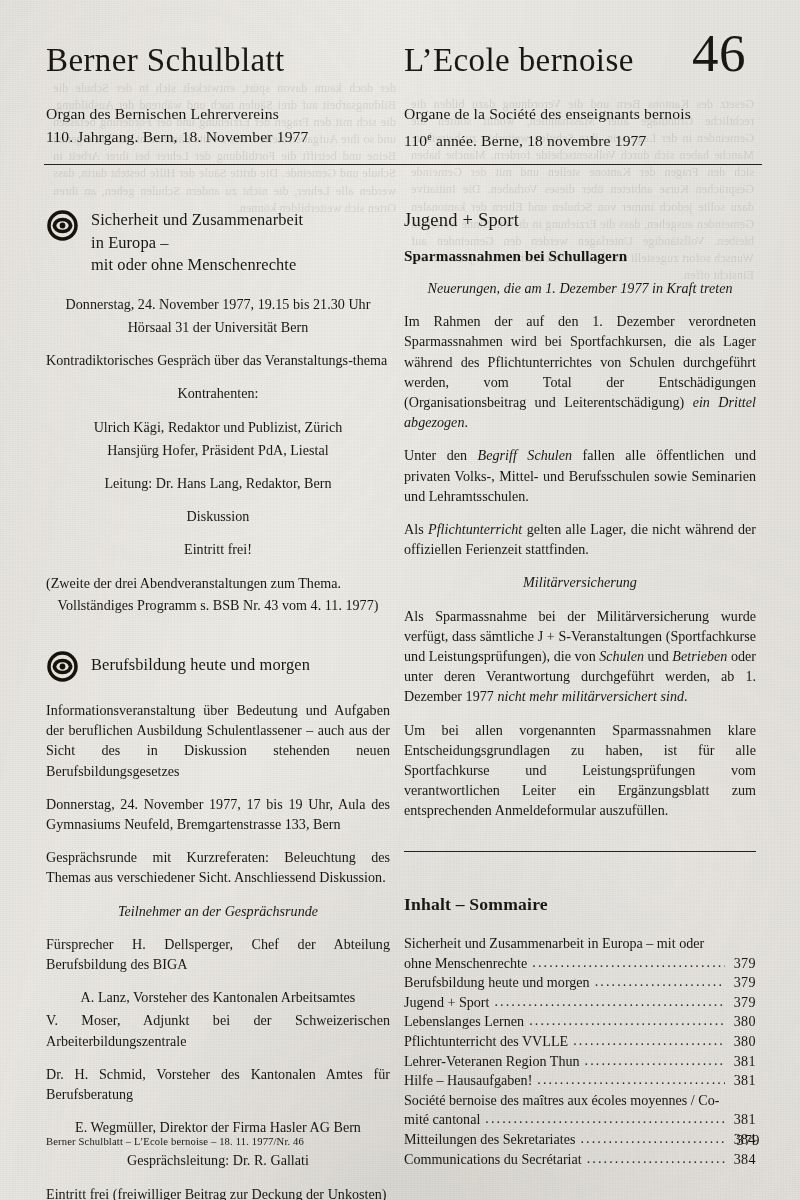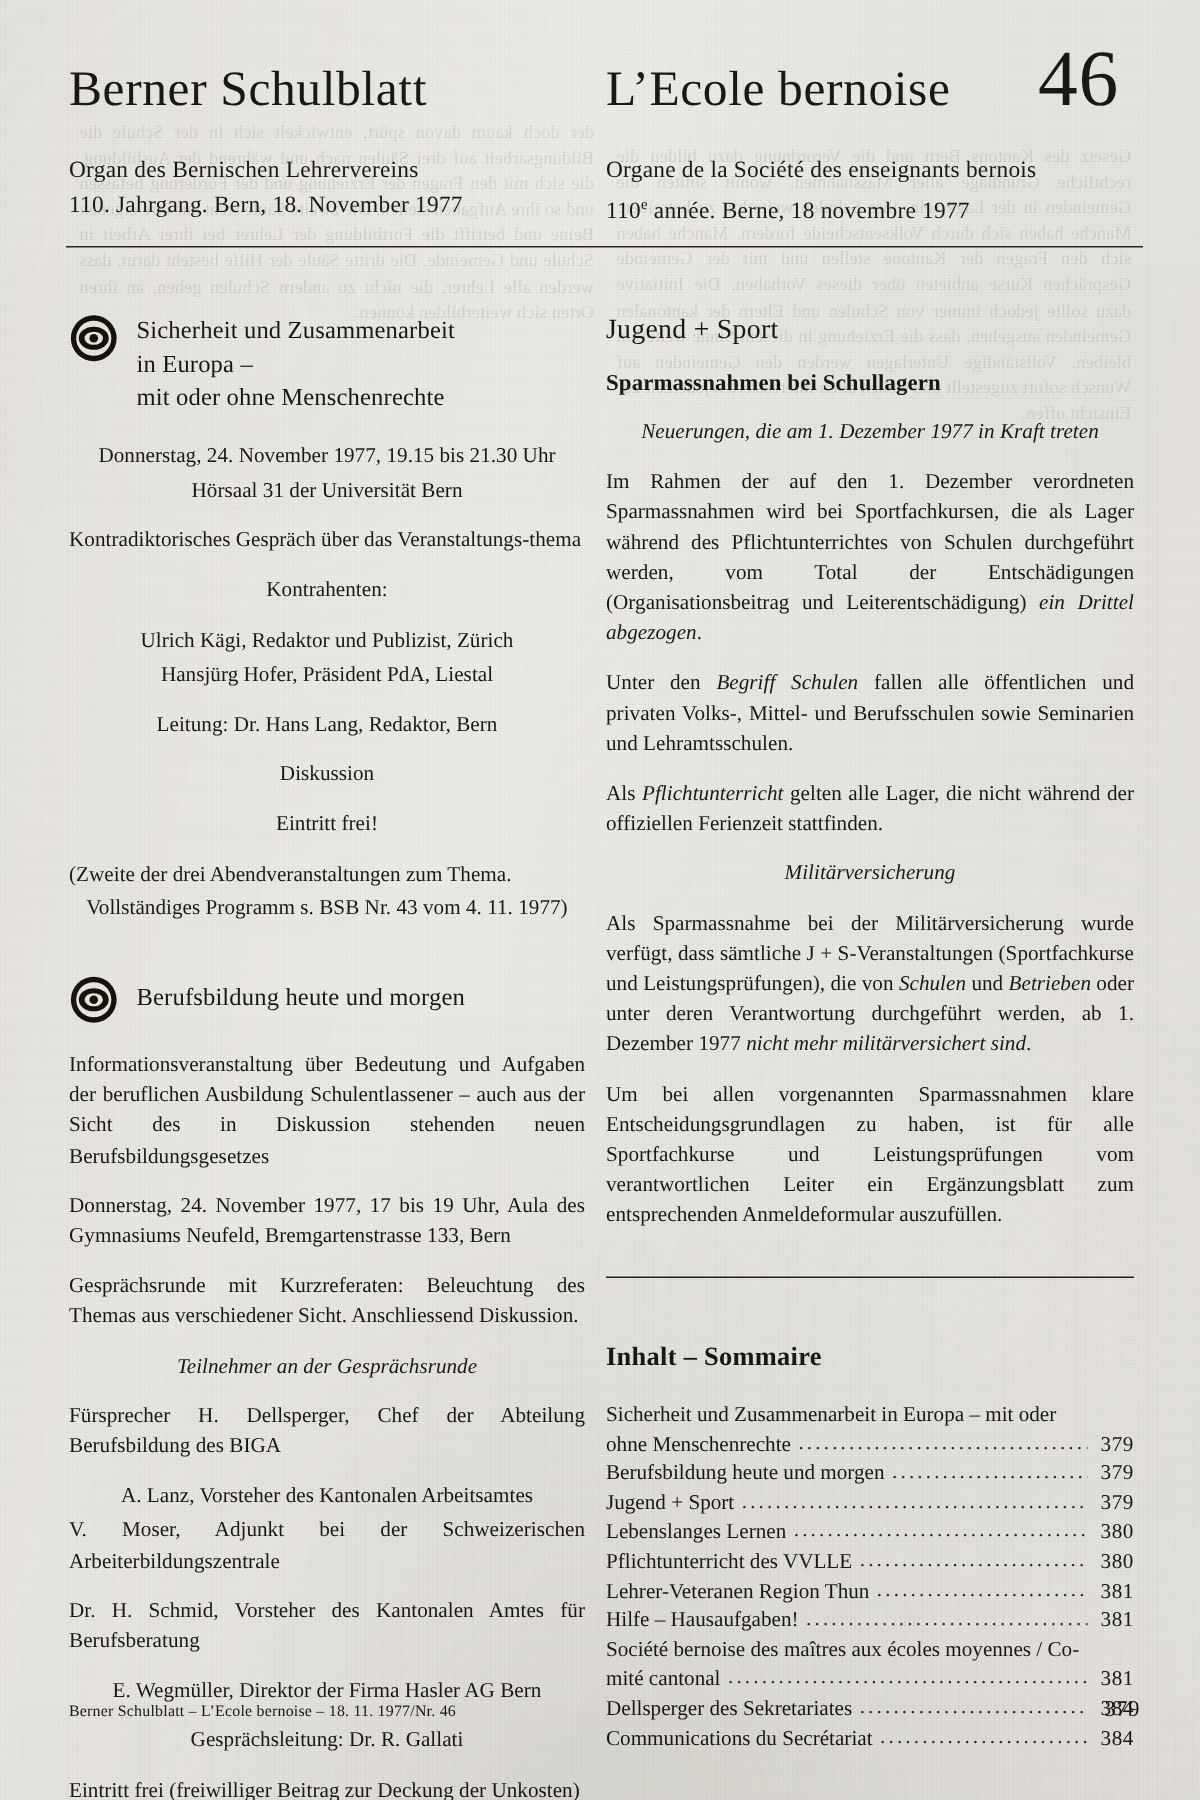--- a/index.html
+++ b/index.html
@@ -391,21 +391,21 @@
             <span class="toc-dots">................................................................................</span>
             <span class="toc-page">381</span>
           </div>
           <div class="toc-label wrap">Société bernoise des maîtres aux écoles moyennes / Co-</div>
           <div class="toc-item">
             <span class="toc-label">mité cantonal</span>
             <span class="toc-dots">................................................................................</span>
             <span class="toc-page">381</span>
           </div>
           <div class="toc-item">
-            <span class="toc-label">Dellsperger des Sekretariates</span>
+            <span class="toc-label">Mitteilungen des Sekretariates</span>
             <span class="toc-dots">................................................................................</span>
             <span class="toc-page">384</span>
           </div>
           <div class="toc-item">
             <span class="toc-label">Communications du Secrétariat</span>
             <span class="toc-dots">................................................................................</span>
             <span class="toc-page">384</span>
           </div>
         </div>
     </div>

